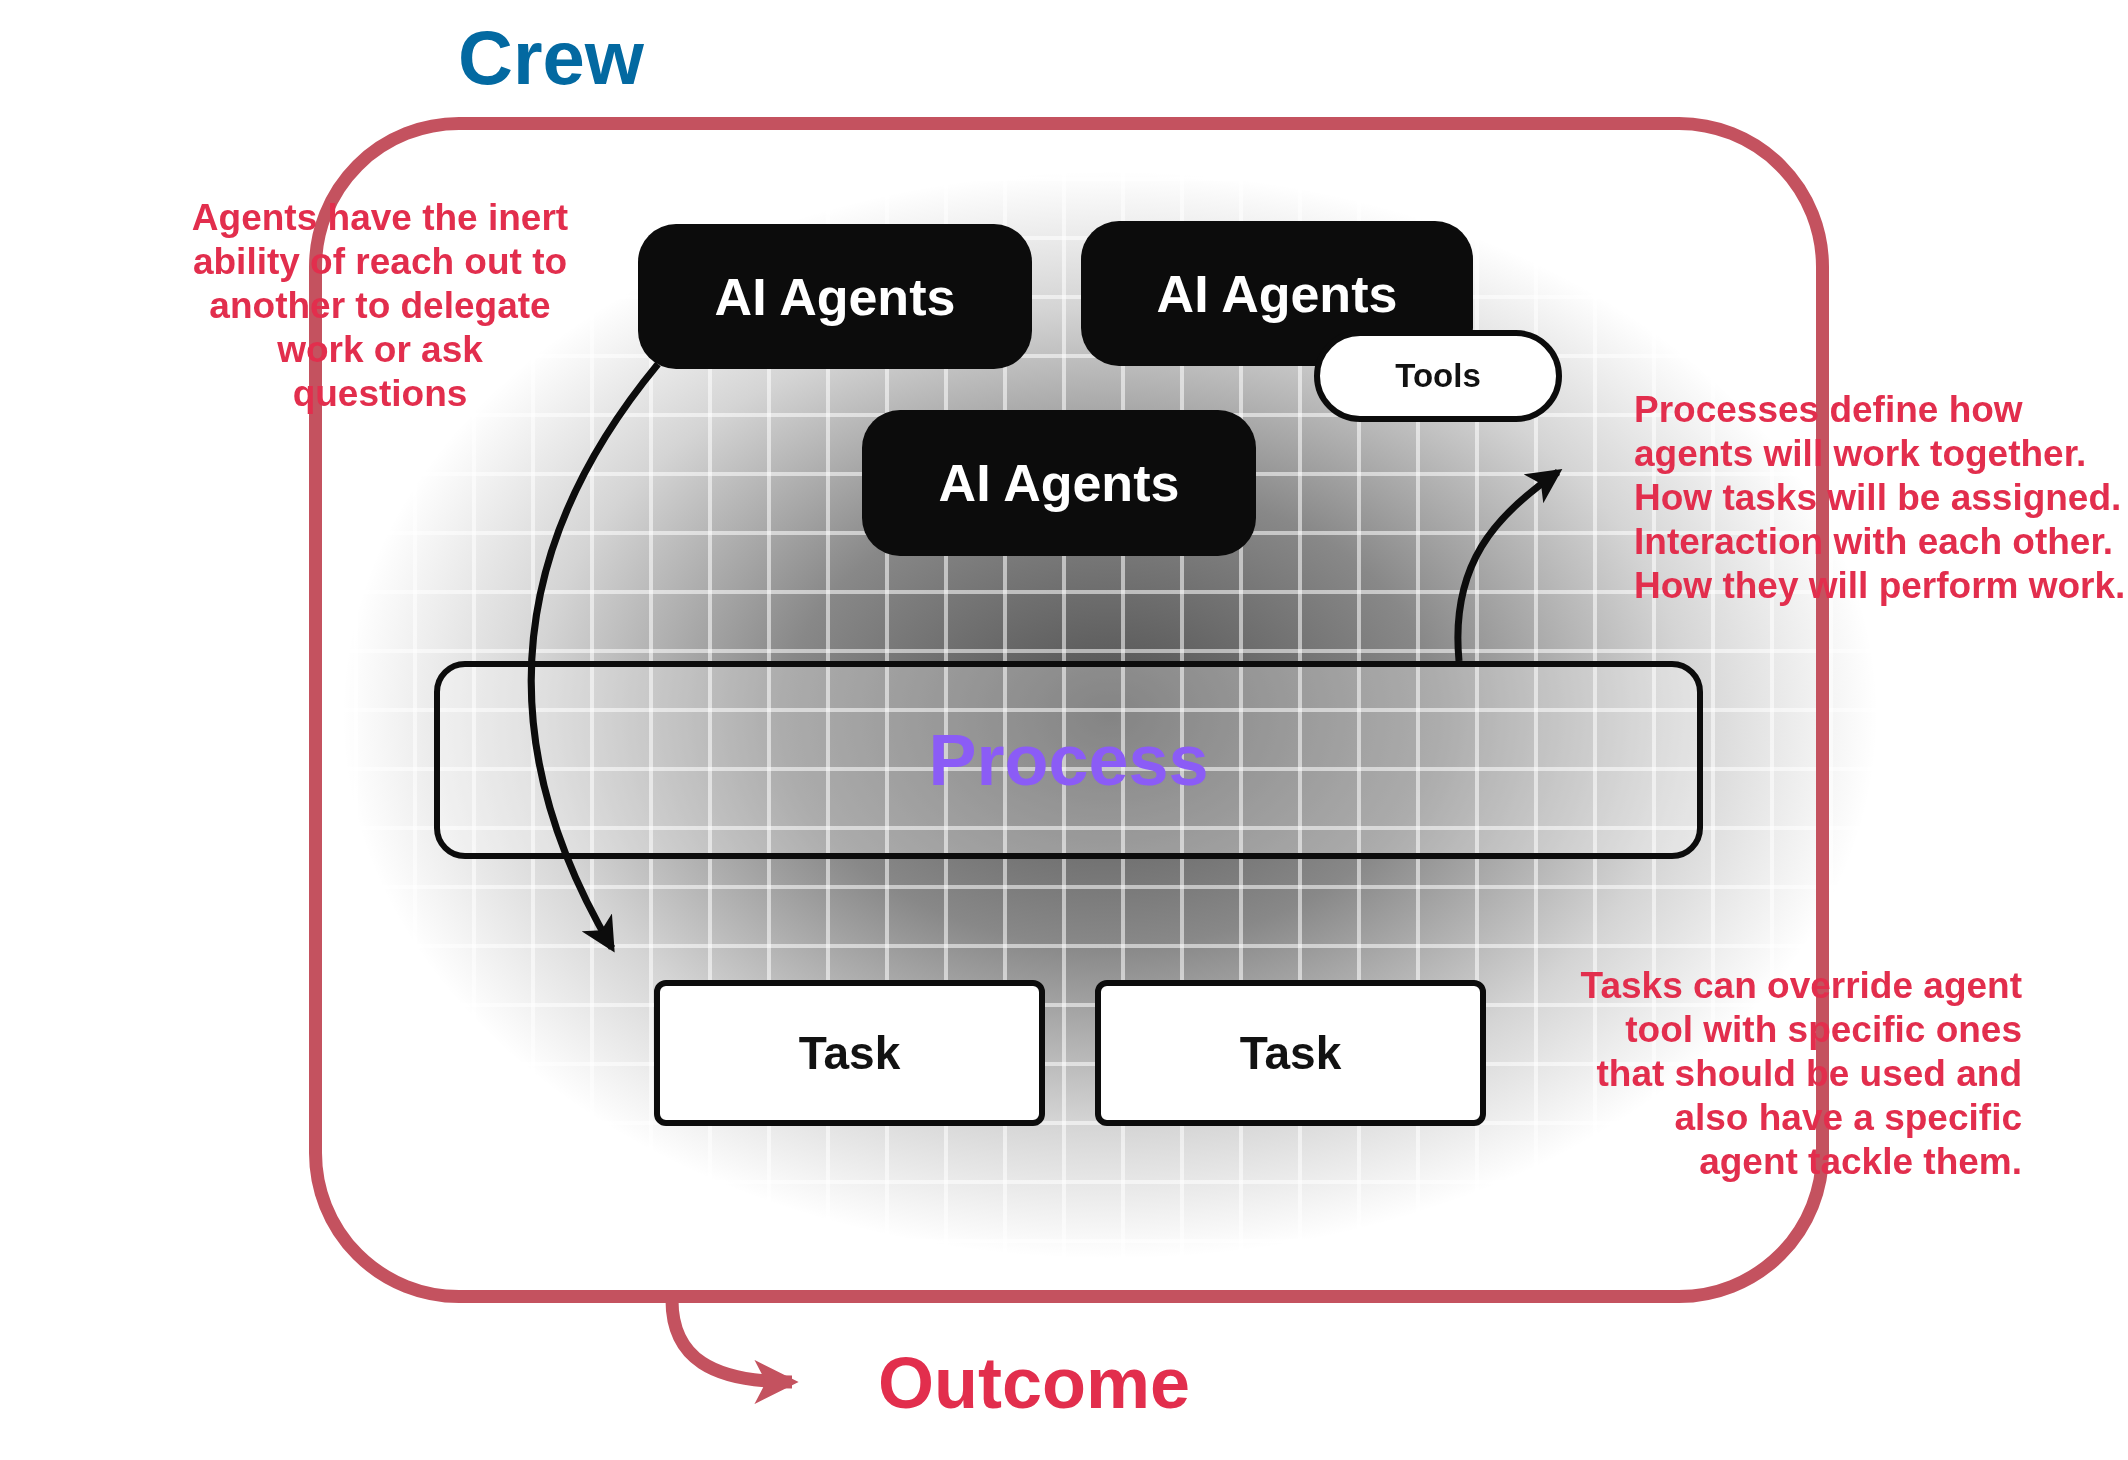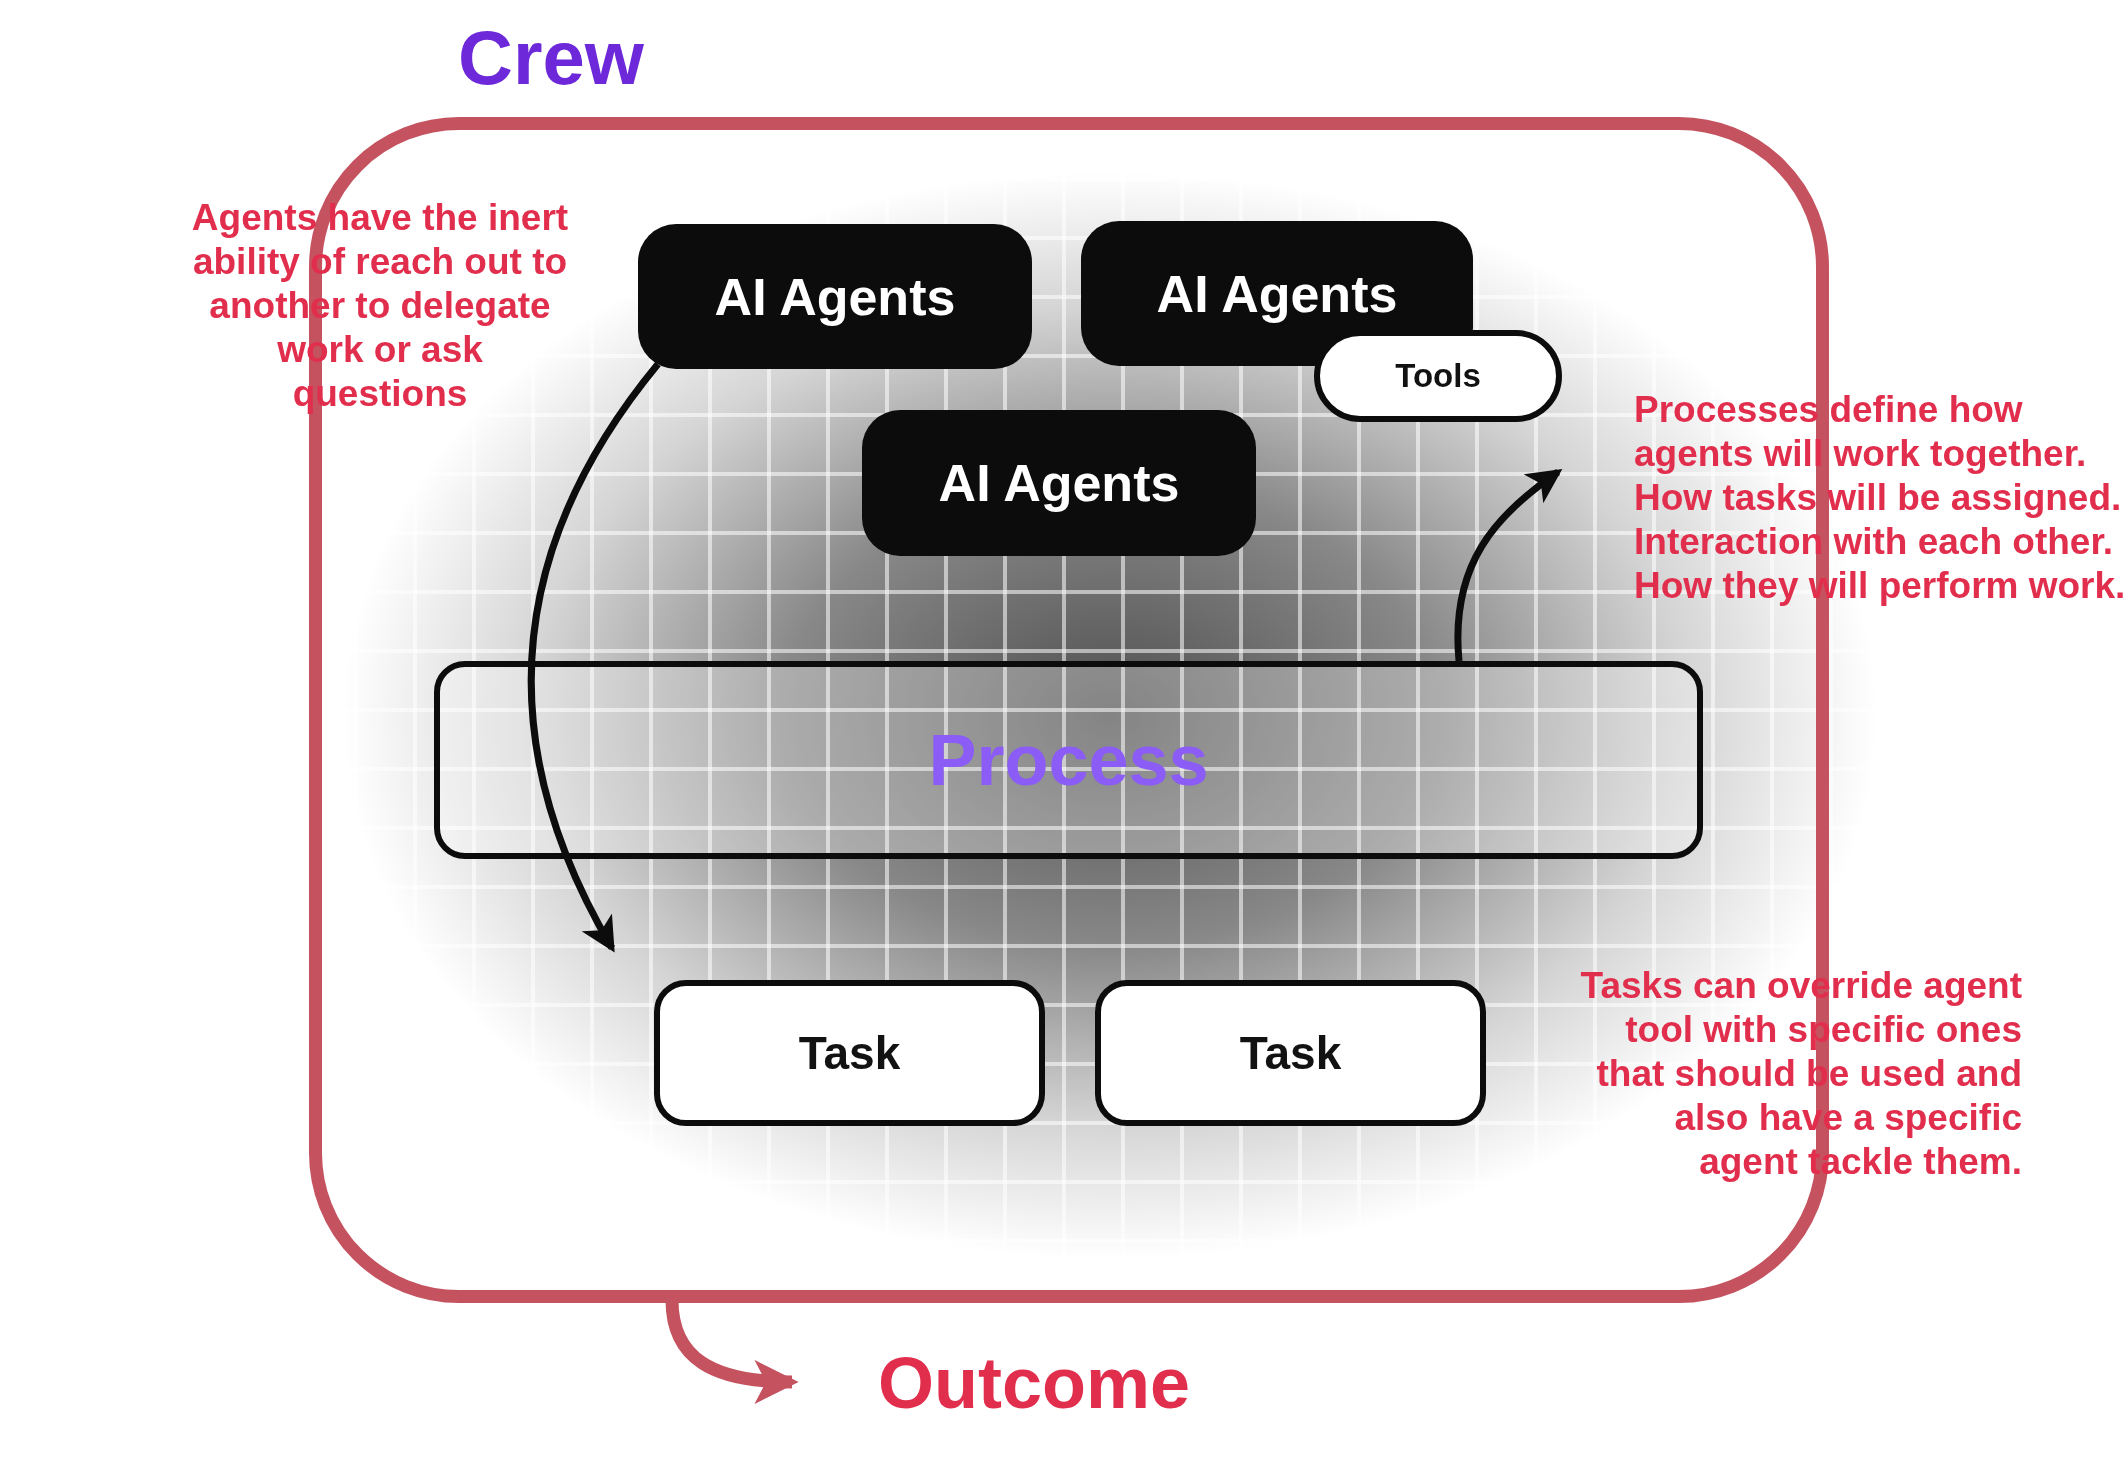--- a/index.html
+++ b/index.html
@@ -27,32 +27,32 @@
   .crew-border{
     position:absolute;
     left:309px;top:117px;width:1520px;height:1186px;
     border:13px solid #c4525f;
     border-radius:150px;
     box-sizing:border-box;
     z-index:1;
   }
   .crew-title{
     position:absolute;left:458px;top:14px;
-    font-size:76px;font-weight:bold;color:#6d28d9;
+    font-size:76px;font-weight:bold;color:#0369a1;
     z-index:5;
   }
   .box{
     position:absolute;display:flex;align-items:center;justify-content:center;
     font-weight:bold;box-sizing:border-box;z-index:3;text-align:center;
   }
   .box-black{
     background:#0c0c0c;color:#ffffff;border-radius:38px;font-size:52px;
   }
   .box-white{
-    background:#ffffff;color:#121212;border:6px solid #0c0c0c;border-radius:32px;font-size:46px;
+    background:#ffffff;color:#121212;border:6px solid #0c0c0c;border-radius:12px;font-size:46px;
   }
   .agent1{left:638px;top:224px;width:394px;height:145px;}
   .agent2{left:1081px;top:221px;width:392px;height:145px;}
   .agent3{left:862px;top:410px;width:394px;height:146px;}
   .tools{
     left:1314px;top:330px;width:248px;height:92px;
     border-radius:46px;font-size:33px;z-index:4;
   }
   .process{
     left:434px;top:661px;width:1269px;height:198px;

